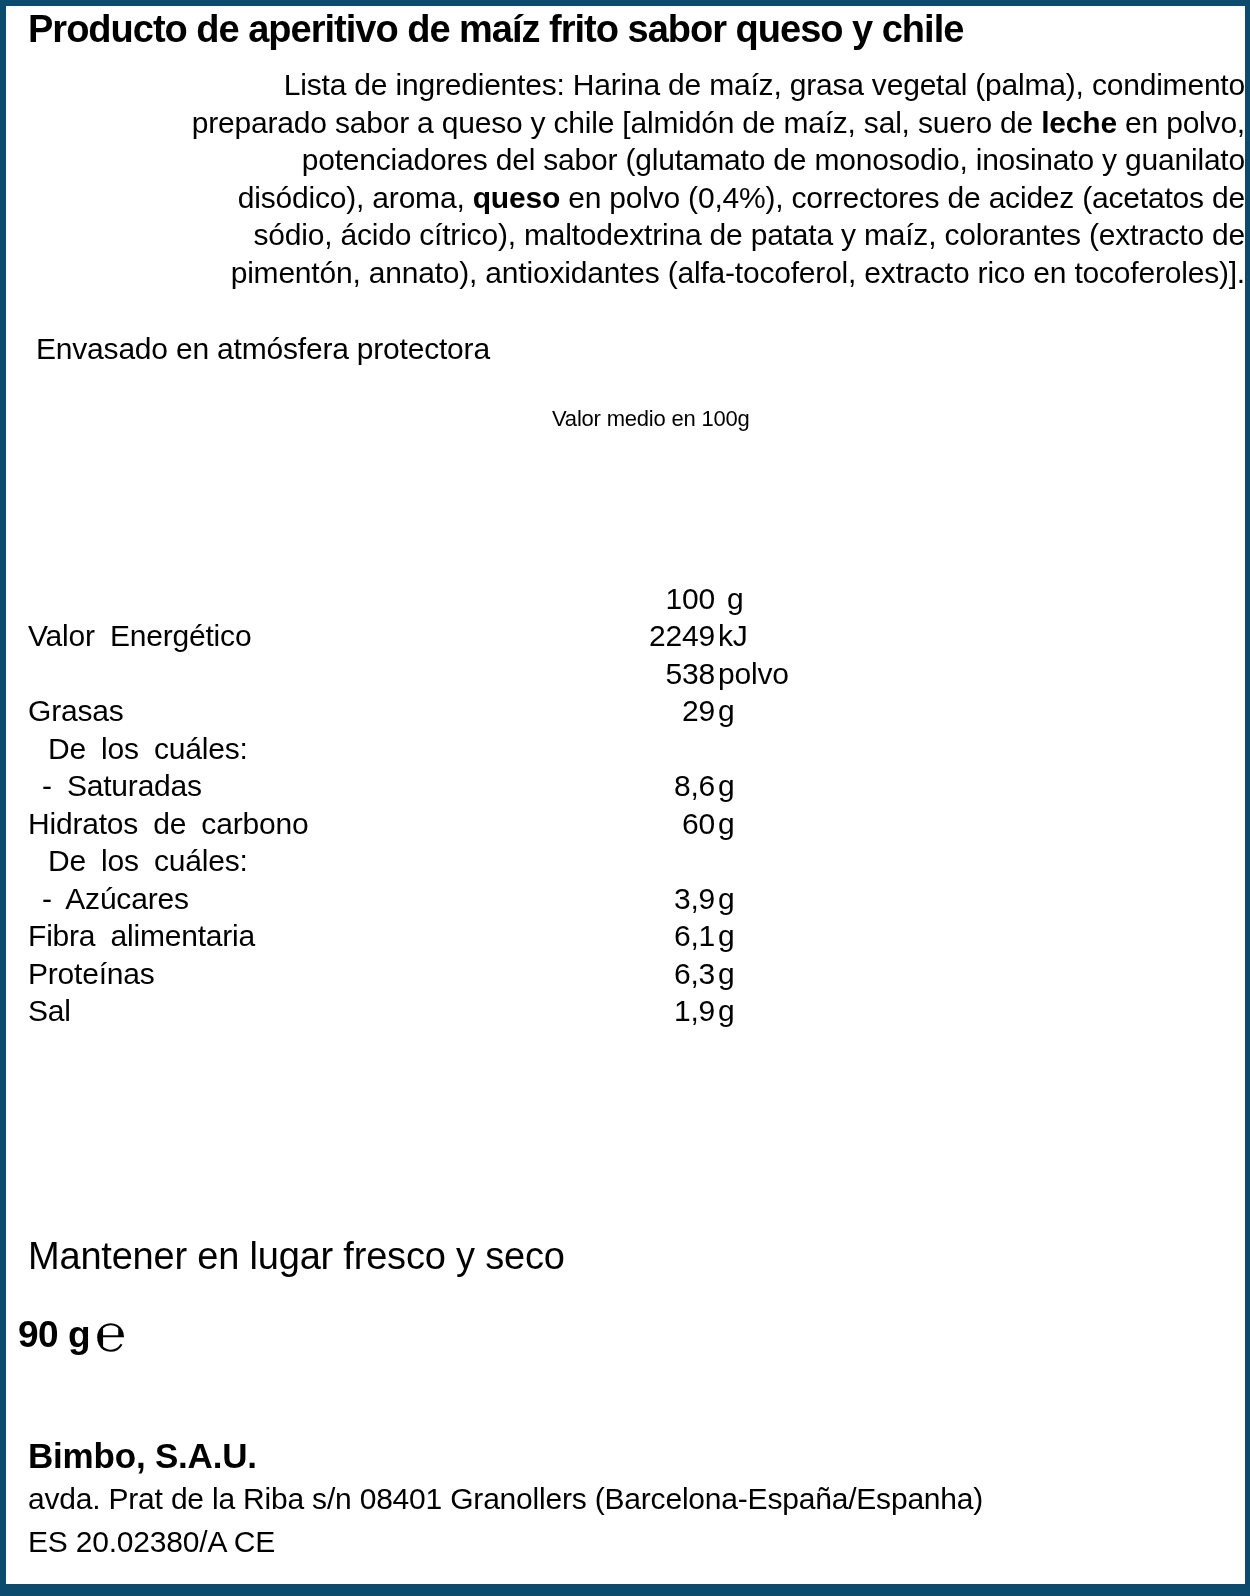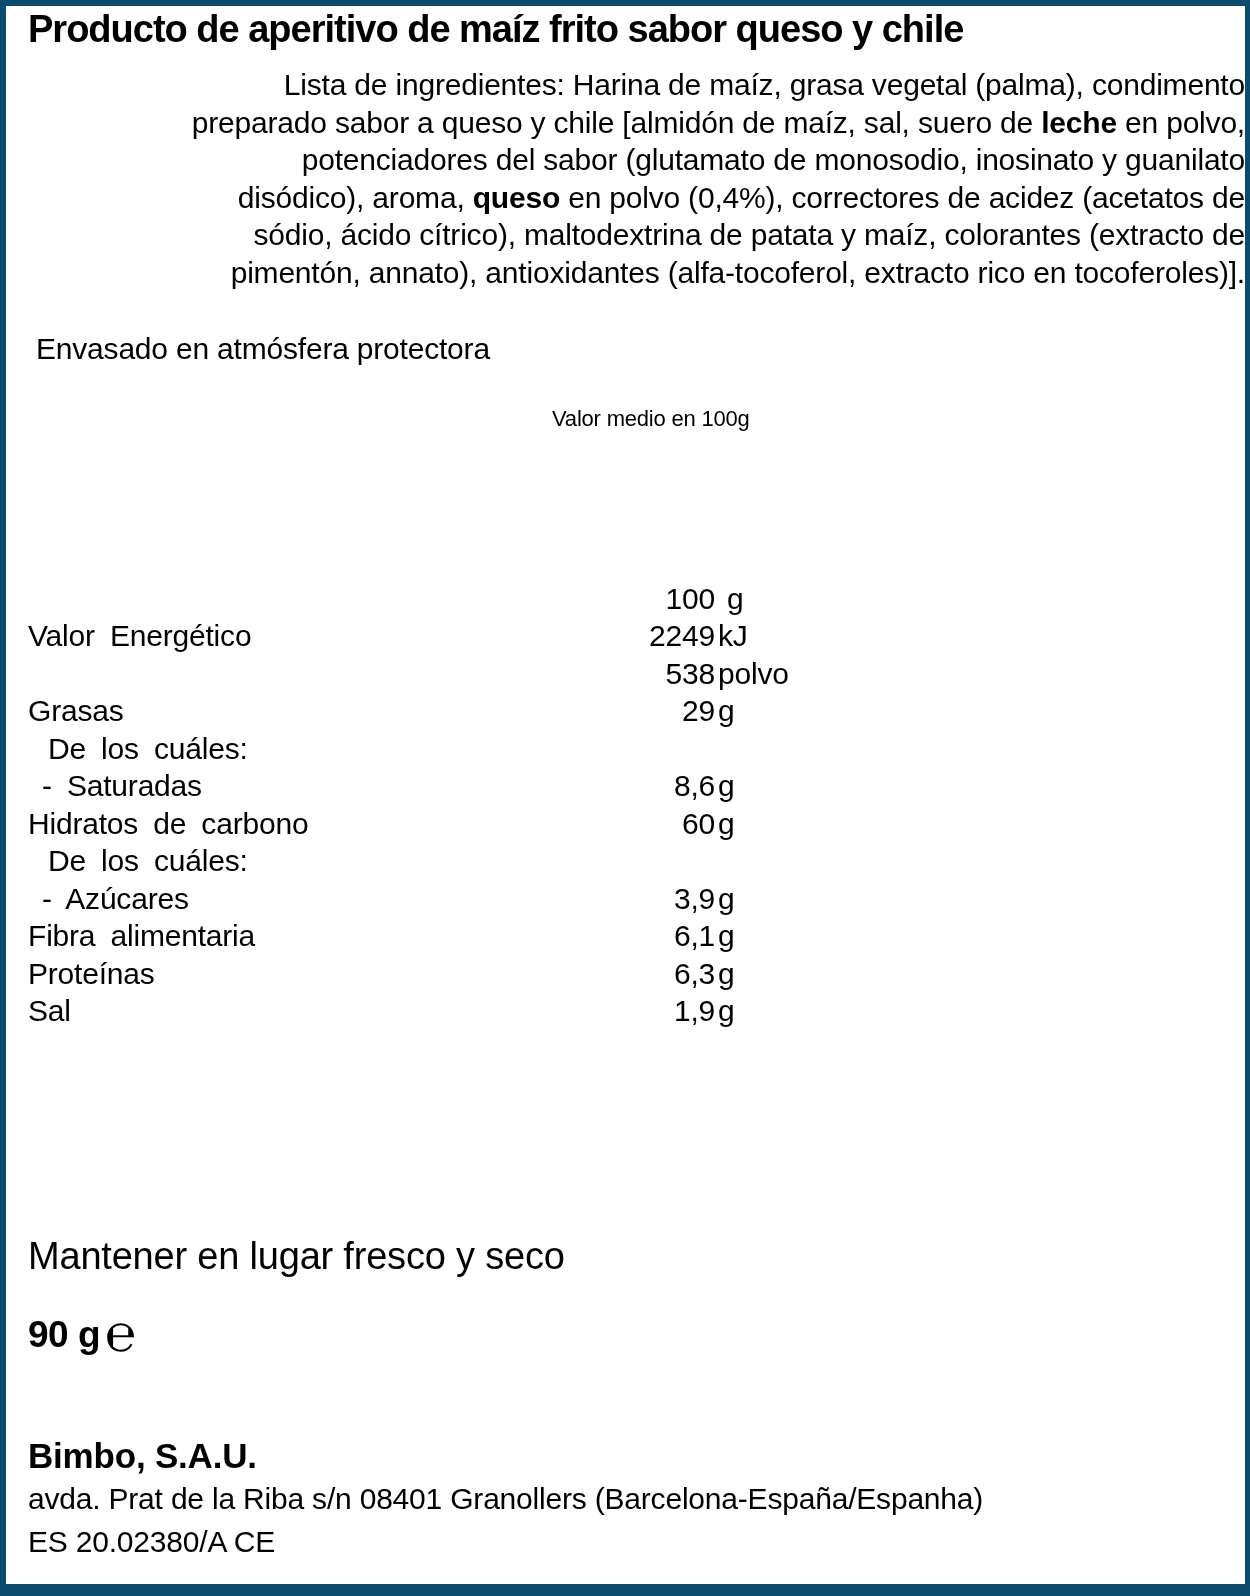--- a/index.html
+++ b/index.html
@@ -33,21 +33,21 @@
   .nlabel.ind1 { padding-left:14px; }
   .nlabel.ind2 { padding-left:20px; }
   .nnum { width:157px; text-align:right; white-space:nowrap; }
   .nunit { padding-left:3px; white-space:nowrap; }
   .nunit.gap { padding-left:12px; }
   .keep {
     position:absolute; left:22px; top:1229px; margin:0;
     font-size:38px; letter-spacing:-0.2px;
   }
   .net {
-    position:absolute; left:22px; top:1308px;
+    position:absolute; left:12px; top:1308px;
     font-size:37px; font-weight:bold; letter-spacing:-0.5px;
   }
   .esign {
     font-weight:normal; font-size:52px; line-height:0;
     position:relative; top:4px; margin-left:5px;
   }
   .mfr {
     position:absolute; left:22px; top:1428px;
     font-size:30px; line-height:43px; letter-spacing:-0.2px; white-space:nowrap;
   }

